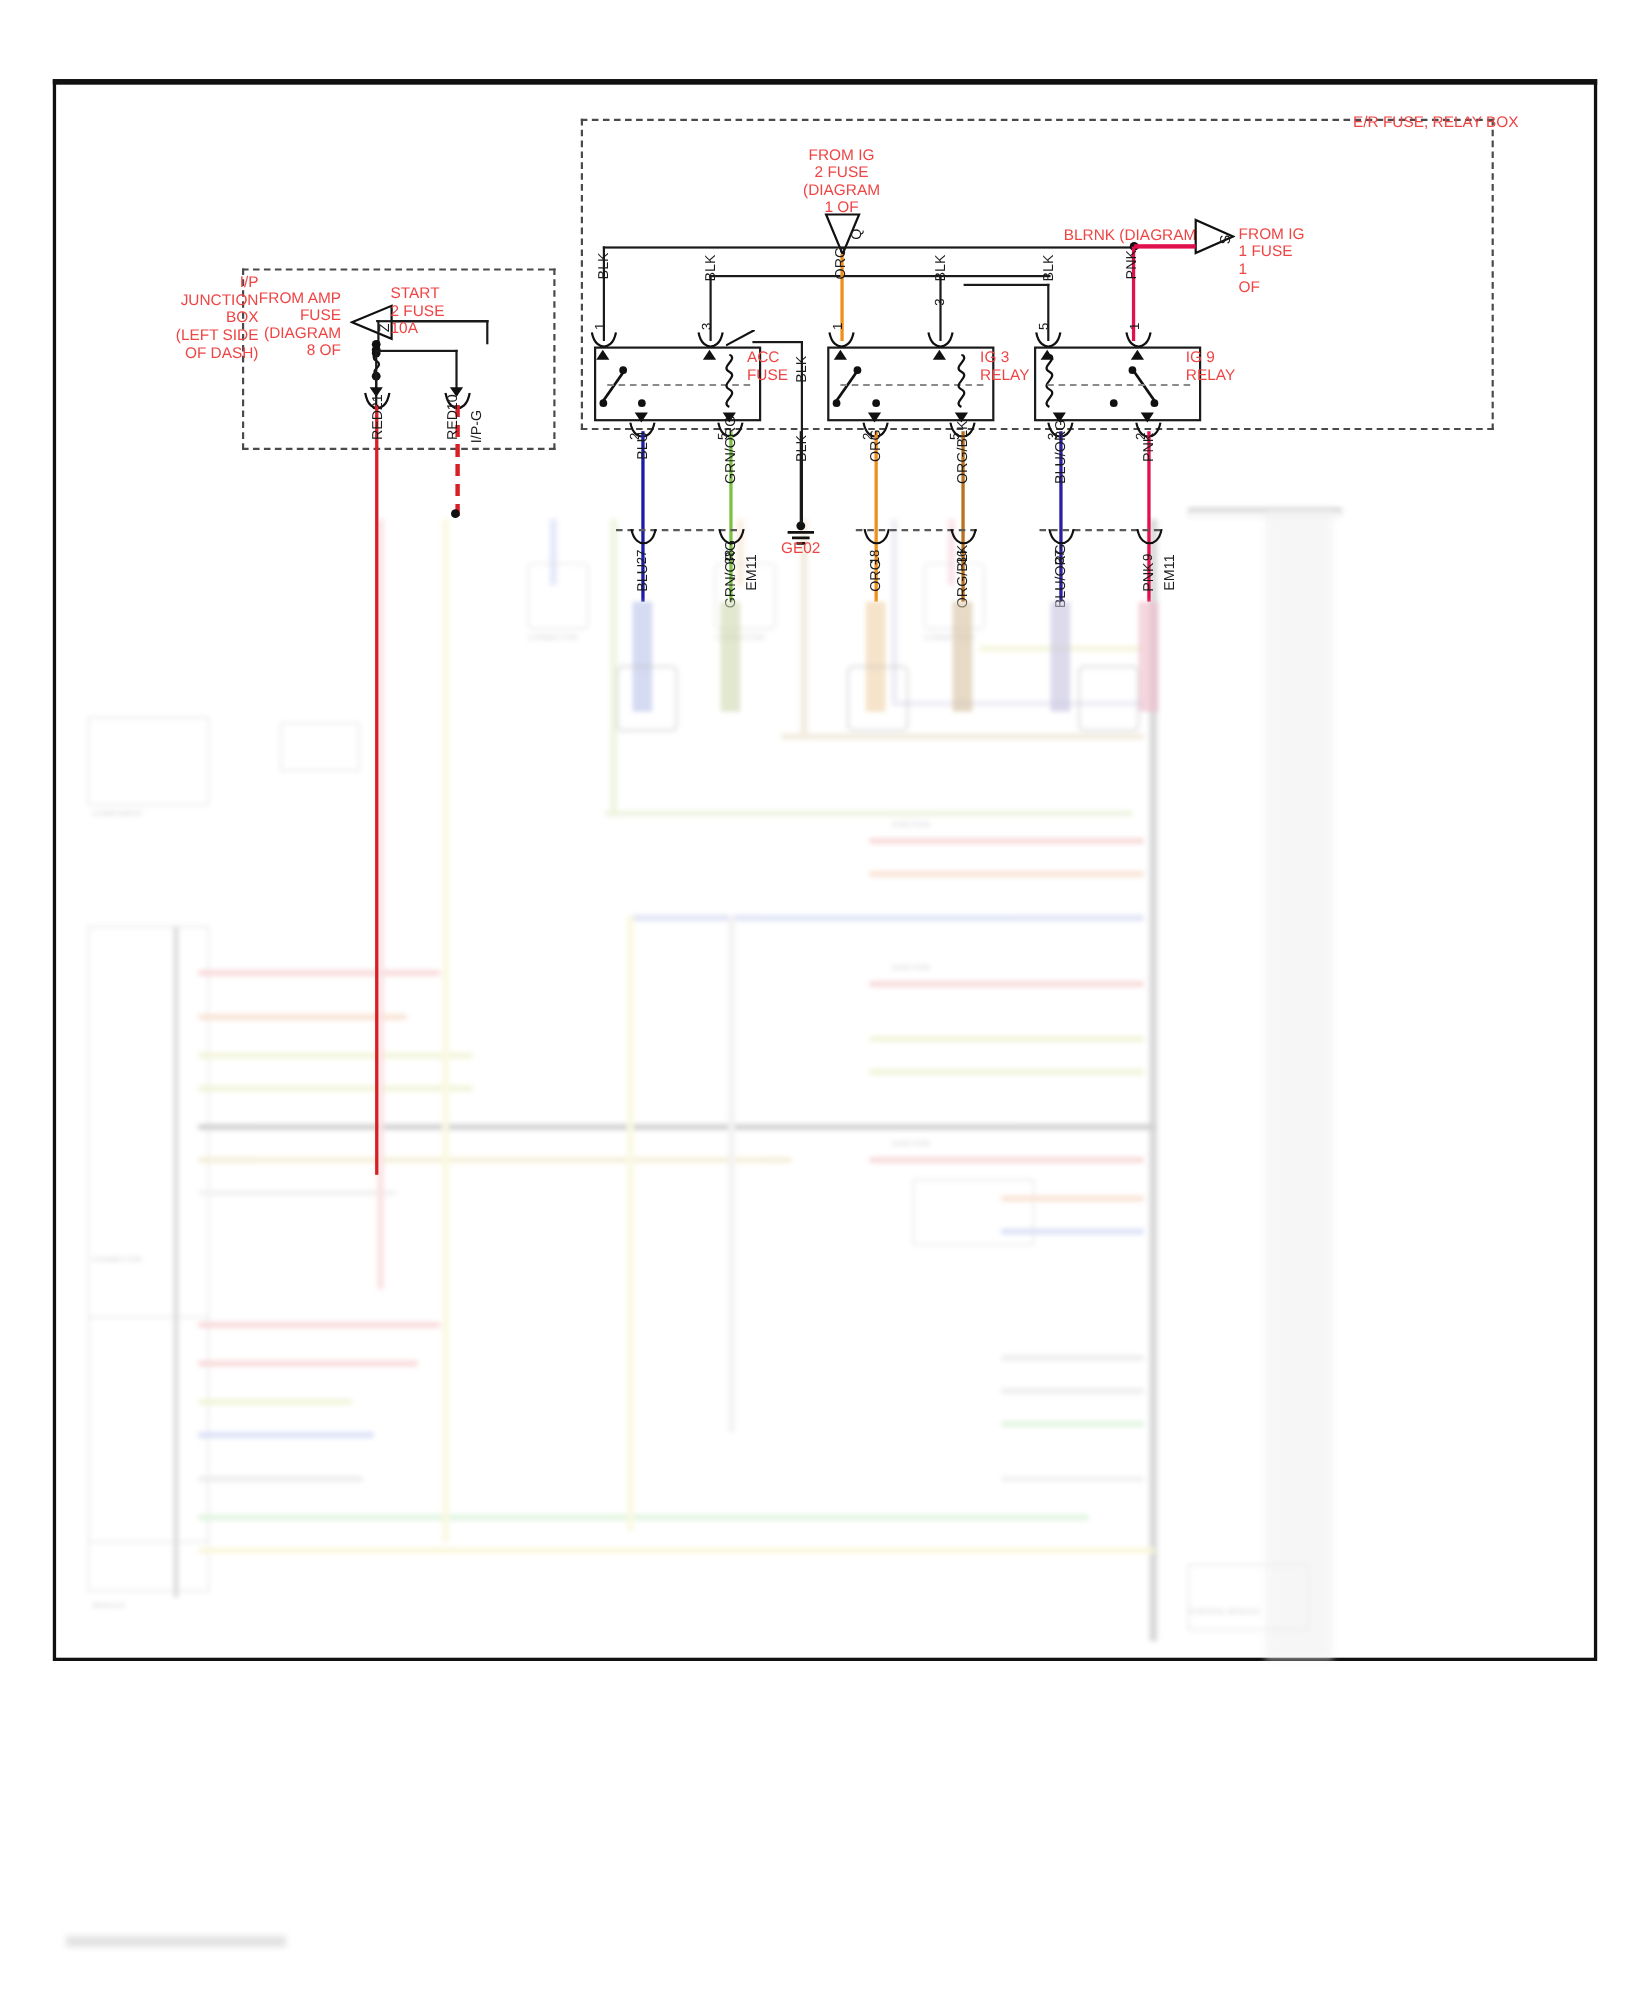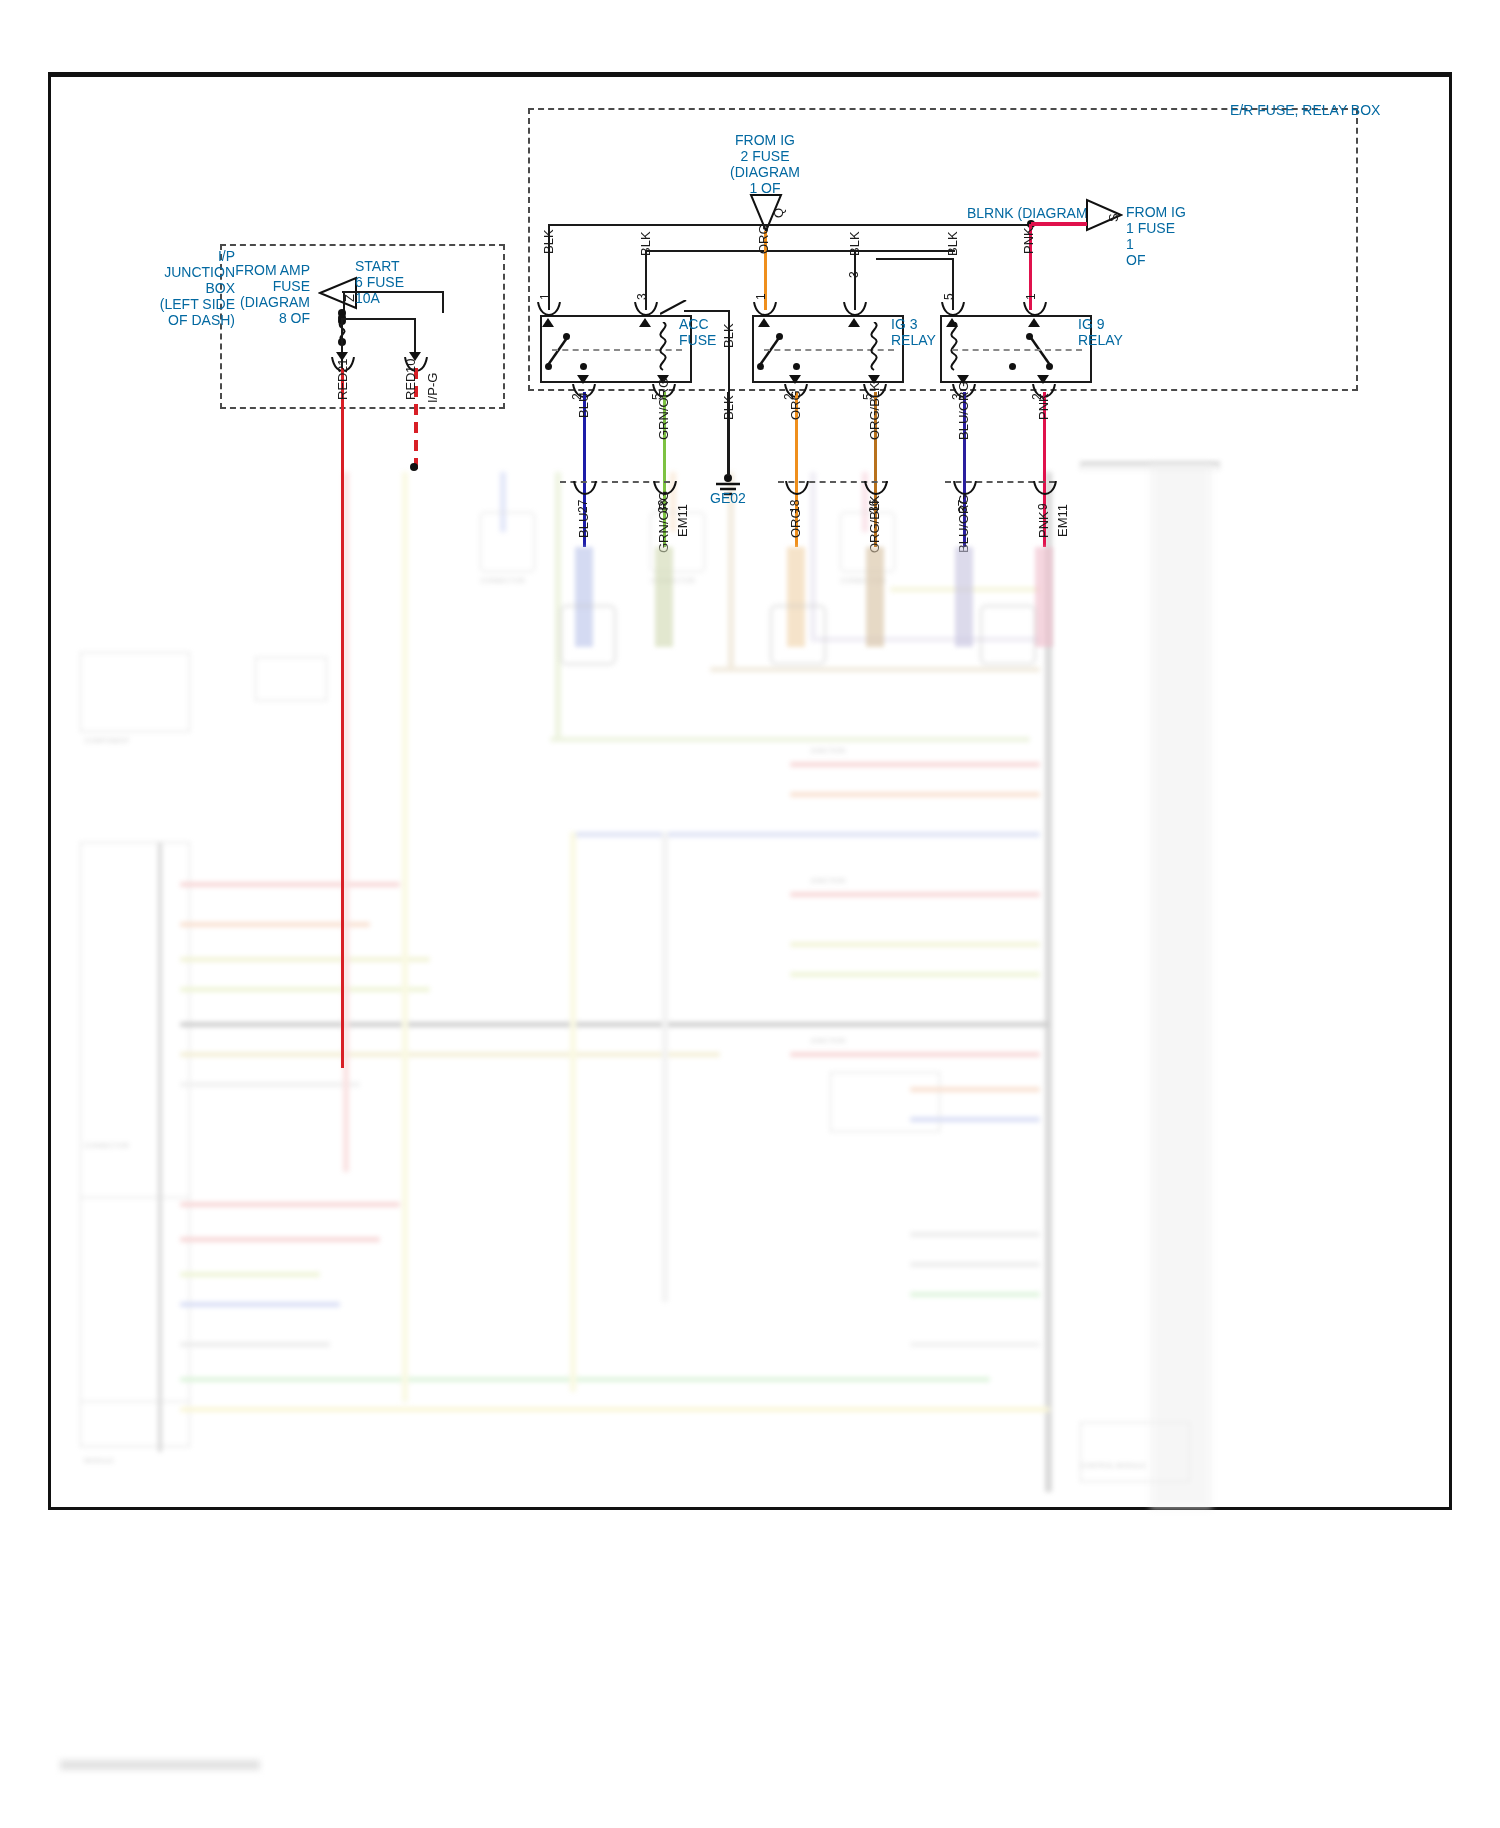--- a/index.html
+++ b/index.html
@@ -2,21 +2,21 @@
 <html><head>
 <meta charset="utf-8">
 <style>
   * { box-sizing: border-box; }
   html, body { margin:0; padding:0; background:#ffffff; }
   body { font-family:"Liberation Sans", sans-serif; }
   #page { position:relative; width:1500px; height:1828px; background:#ffffff; overflow:hidden; }
 
   
   .abs { position:absolute; }
-  .txt { position:absolute; font-family:"Liberation Sans", sans-serif; color:#0369a1;
+  .txt { position:absolute; font-family:"Liberation Sans", sans-serif; color:#ef4444;
          white-space:pre; line-height:1.15; }
   .vtxt { position:absolute; font-family:"Liberation Sans", sans-serif; color:#1a1a1a;
           white-space:pre; transform-origin:0 0; transform:rotate(-90deg); line-height:1; }
   .ln { position:absolute; background:#1a1a1a; }
   .hline { height:2px; }
   .vline { width:2px; }
   .dashbox { position:absolute; border:2px dashed #4a4a4a; }
   .solidbox { position:absolute; border:2px solid #1a1a1a; background:transparent; }
   .dot { position:absolute; width:8px; height:8px; border-radius:50%; background:#111; }
   .dot6 { position:absolute; width:7px; height:7px; border-radius:50%; background:#111; }
@@ -174,21 +174,21 @@
   <div class="ln vline" style="left:342px; top:291px; height:0px;"></div>
   <div class="ln hline" style="left:342px; top:291px; width:102px;"></div>
   <div class="ln vline" style="left:442px; top:291px; height:22px;"></div>
 
   <div class="dot" style="left:338px; top:309px;"></div>
   <svg class="abs" style="left:334px; top:312px;" width="18" height="28">
     <path d="M8,0 C16,5 0,11 8,16 C16,21 2,24 8,28" fill="none" stroke="#111" stroke-width="2"></path>
   </svg>
   <div class="dot" style="left:338px; top:338px;"></div>
   <div class="txt" style="left:355px; top:258px; font-size:14px;">START
-6 FUSE
+2 FUSE
 10A</div>
 
   <div class="ln vline" style="left:341px; top:344px; height:28px;"></div>
   <div class="dot" style="left:338px; top:317px;"></div>
 
   <div class="ln hline" style="left:341px; top:318px; width:0;"></div>
   <div class="ln vline" style="left:341px; top:344px; height:0;"></div>
 
   <div class="ln hline" style="left:342px; top:318px; width:0;"></div>
   <div class="dot" style="left:338px; top:314px;"></div>

